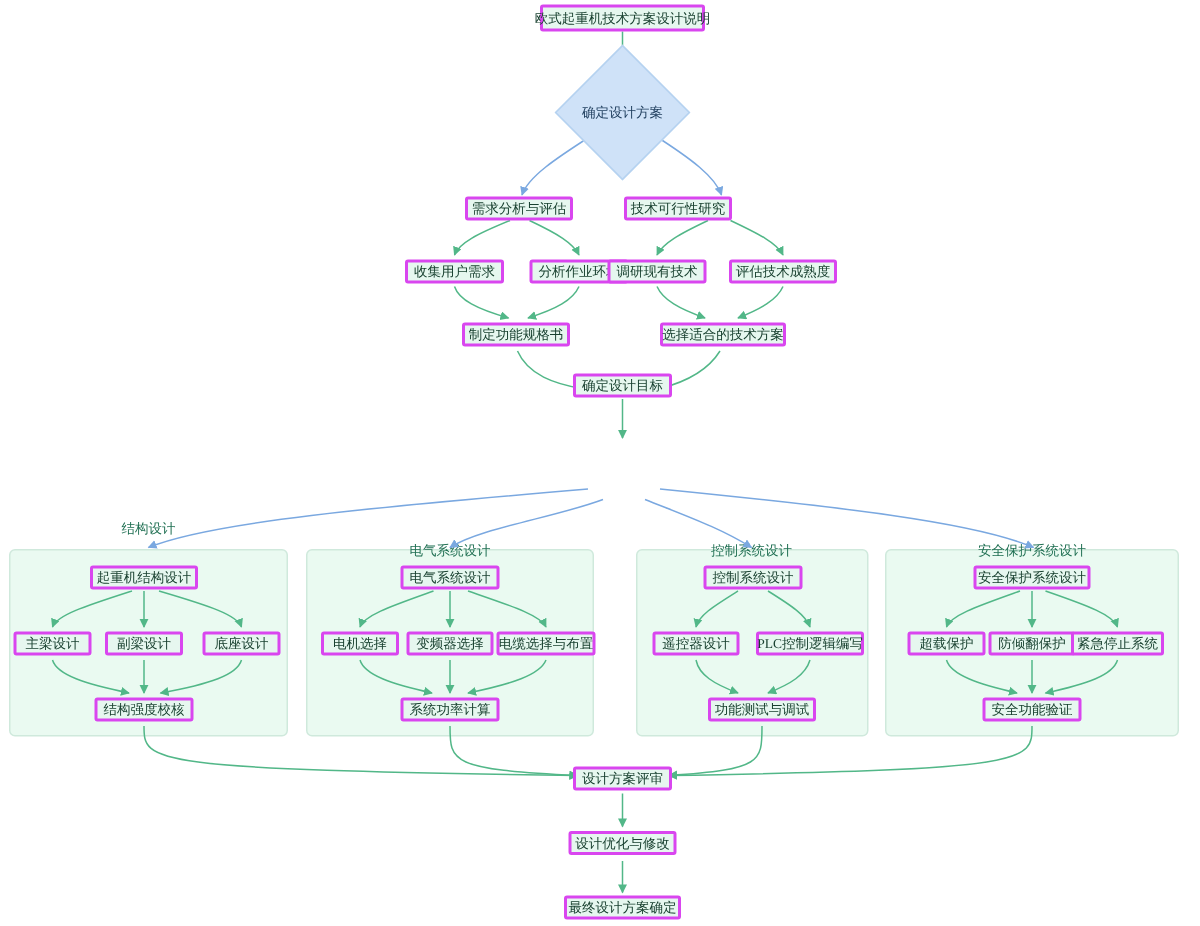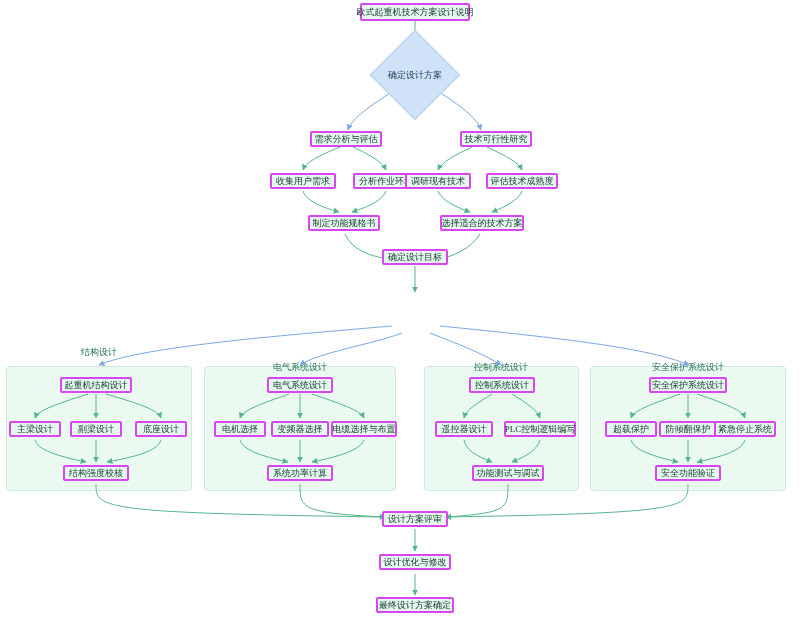--- a/index.html
+++ b/index.html
@@ -166,21 +166,21 @@
   </svg>
 
   <div class="node" style="left:415px;top:12px;width:110px;height:18px;">欧式起重机技术方案设计说明</div>
 
   <div class="diamond" style="left:415px;top:75px;width:62px;height:62px;">
     <span class="dshape"></span>
     <span class="dlabel">确定设计方案</span>
   </div>
 
   <div class="node" style="left:346px;top:139px;width:72px;height:16px;">需求分析与评估</div>
-  <div class="node" style="left:496px;top:139px;width:72px;height:16px;">技术可行性研究</div>
+  <div class="node" style="left:452px;top:139px;width:72px;height:16px;">技术可行性研究</div>
 
   <div class="node" style="left:303px;top:181px;width:66px;height:16px;">收集用户需求</div>
   <div class="node" style="left:386px;top:181px;width:66px;height:16px;">分析作业环境</div>
   <div class="node" style="left:438px;top:181px;width:66px;height:16px;">调研现有技术</div>
   <div class="node" style="left:522px;top:181px;width:72px;height:16px;">评估技术成熟度</div>
 
   <div class="node" style="left:344px;top:223px;width:72px;height:16px;">制定功能规格书</div>
   <div class="node" style="left:482px;top:223px;width:84px;height:16px;">选择适合的技术方案</div>
 
   <div class="node" style="left:415px;top:257px;width:66px;height:16px;">确定设计目标</div>

